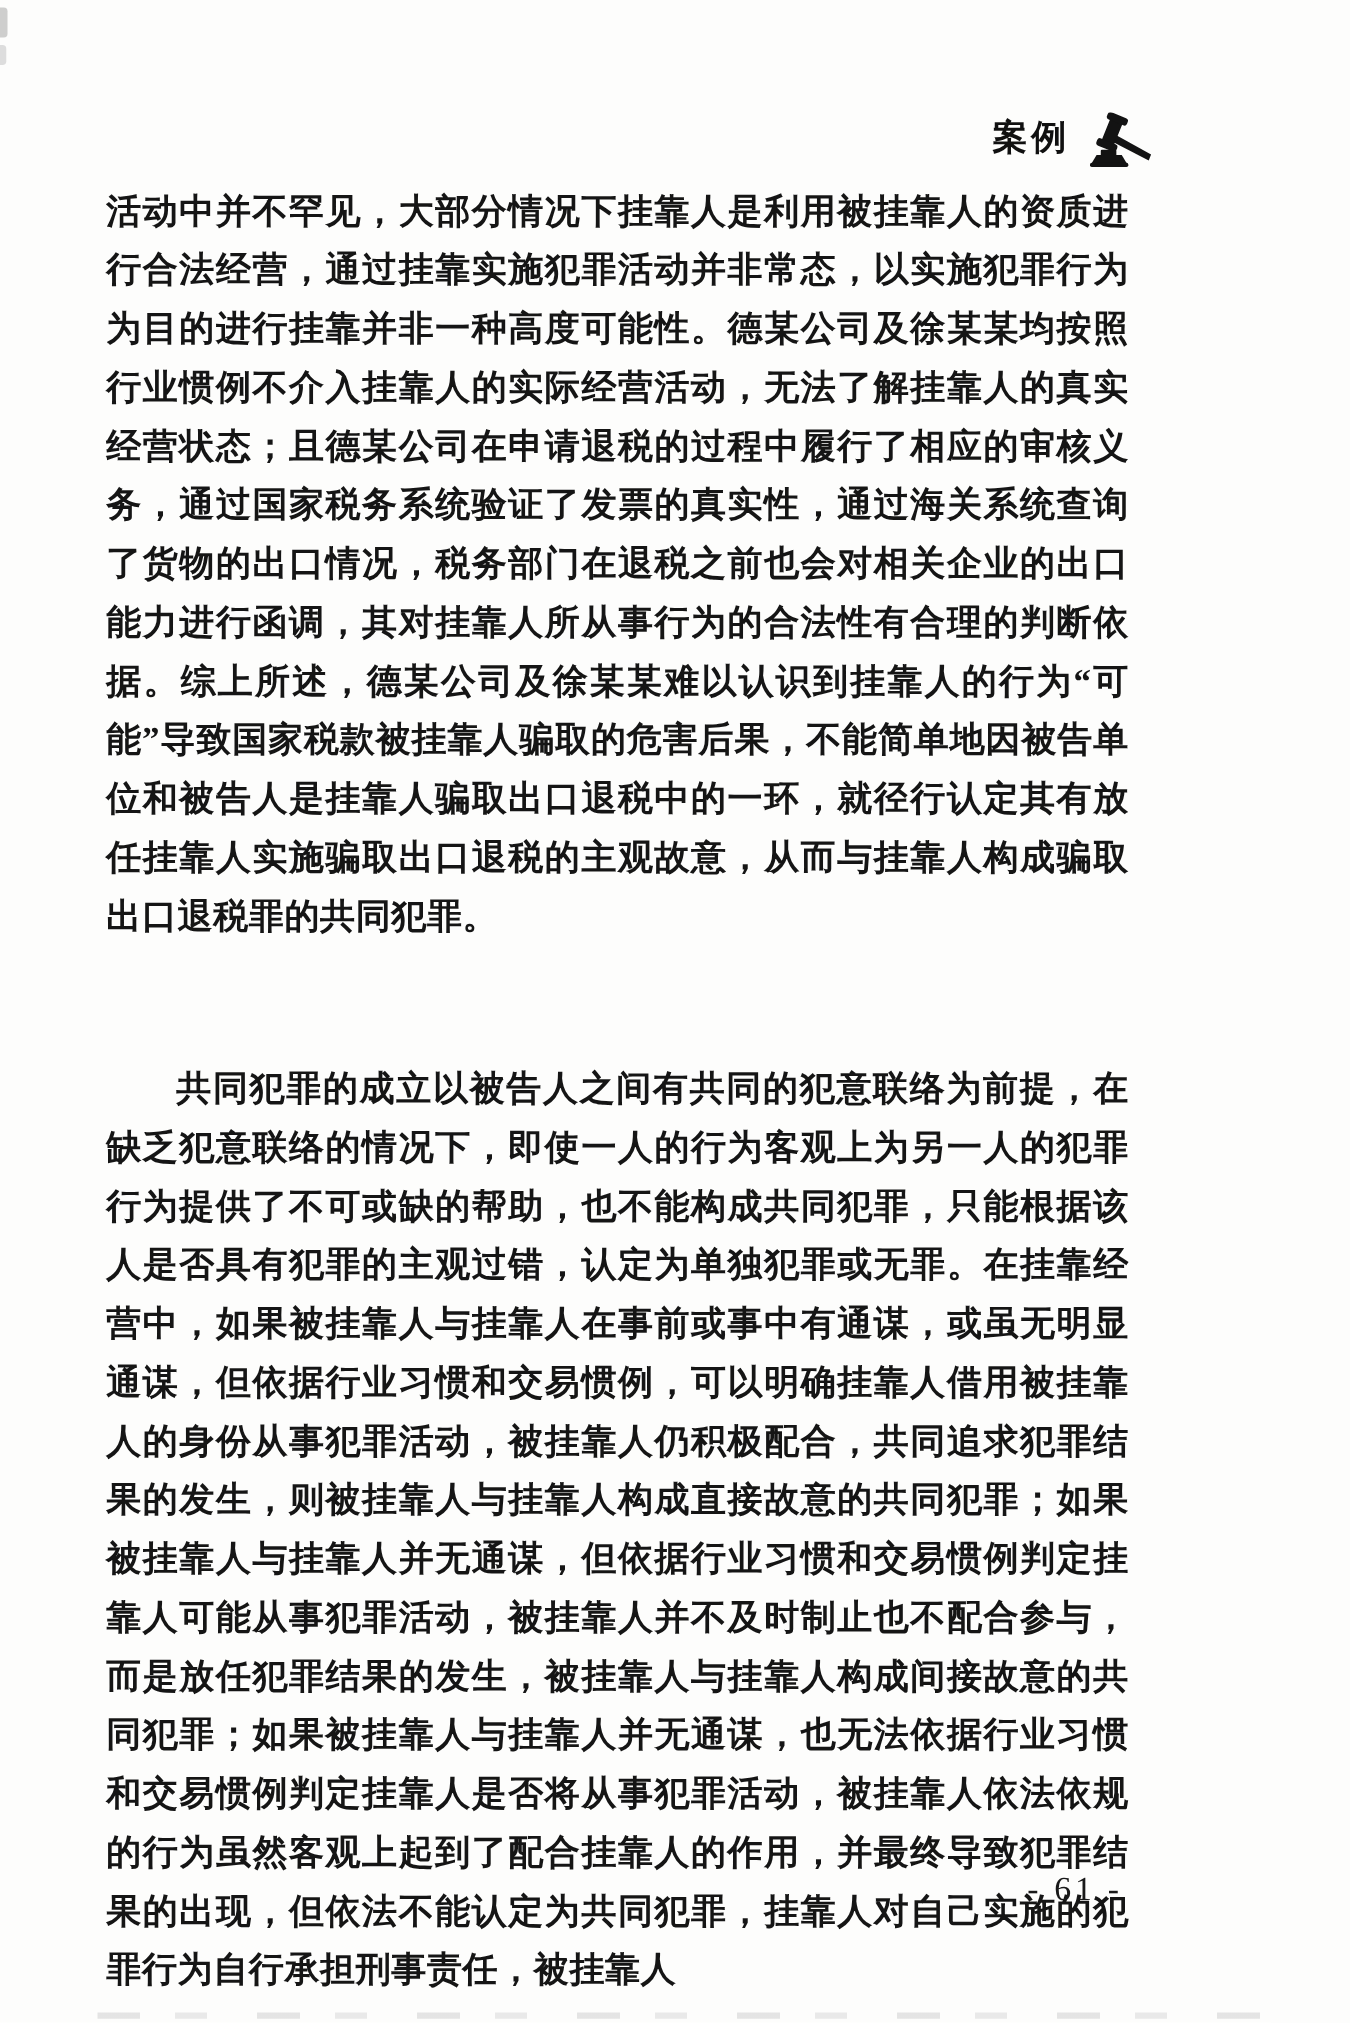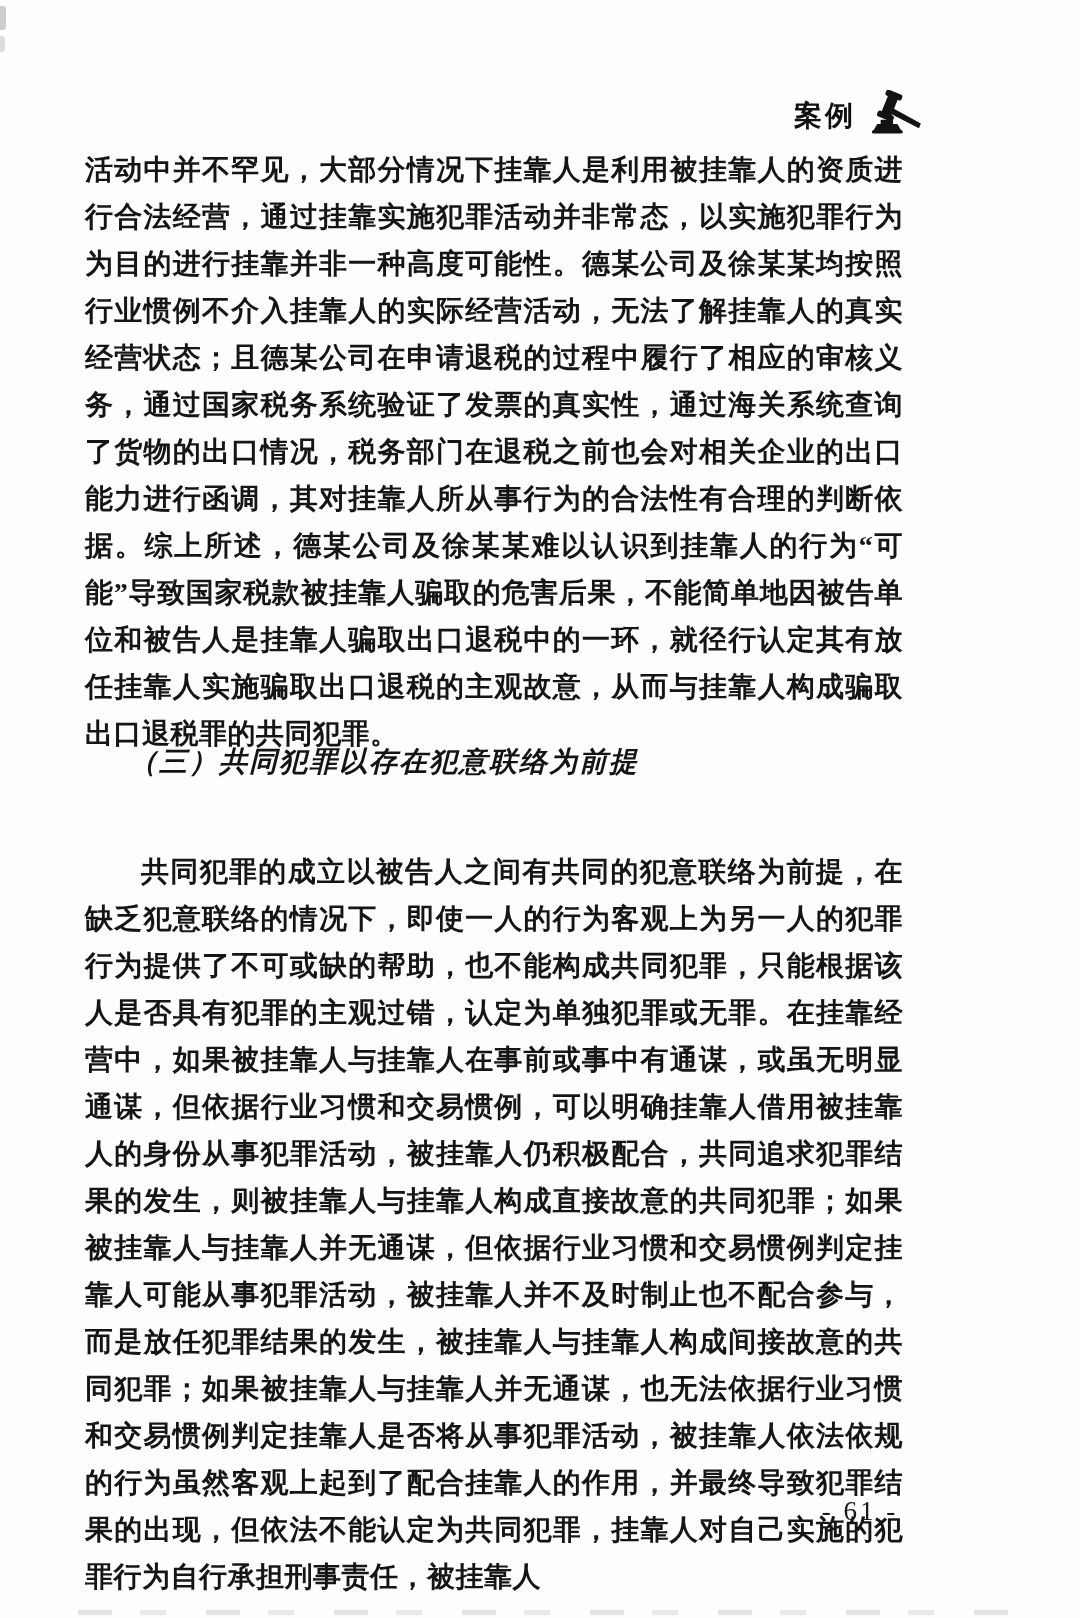--- a/index.html
+++ b/index.html
@@ -13,21 +13,21 @@
     width: 1080px; height: 1618px;
     background: #fdfdfc;
     overflow: hidden;
     color: #161616;
   }
 
   
   .header {
     position: absolute;
     top: 90px; left: 794px;
-    display: flex; align-items: flex-end; gap: 10px;
+    display: flex; align-items: flex-start; gap: 10px;
   }
   .header-label {
     font-family: "Liberation Sans", "DejaVu Sans", sans-serif;
     font-weight: 700;
     font-size: 28px;
     letter-spacing: 3px;
     color: #101010;
     line-height: 40px;
   }
   .gavel-wrap { width: 58px; height: 46px; }
@@ -121,19 +121,18 @@
           <rect x="15" y="31" width="13" height="5" rx="1"></rect>
           <path d="M7 43 L37 43 L32.5 35.5 L11.5 35.5 Z"></path>
           <rect x="6" y="42" width="32" height="3.5" rx="1.5"></rect>
         </g>
       </svg>
     </span>
   </div>
 
   <div class="body-text" id="paragraph-continued">活动中并不罕见，大部分情况下挂靠人是利用被挂靠人的资质进行合法经营，通过挂靠实施犯罪活动并非常态，以实施犯罪行为为目的进行挂靠并非一种高度可能性。德某公司及徐某某均按照行业惯例不介入挂靠人的实际经营活动，无法了解挂靠人的真实经营状态；且德某公司在申请退税的过程中履行了相应的审核义务，通过国家税务系统验证了发票的真实性，通过海关系统查询了货物的出口情况，税务部门在退税之前也会对相关企业的出口能力进行函调，其对挂靠人所从事行为的合法性有合理的判断依据。综上所述，德某公司及徐某某难以认识到挂靠人的行为“可能”导致国家税款被挂靠人骗取的危害后果，不能简单地因被告单位和被告人是挂靠人骗取出口退税中的一环，就径行认定其有放任挂靠人实施骗取出口退税的主观故意，从而与挂靠人构成骗取出口退税罪的共同犯罪。</div>
 
-  <div class="section-heading">（三）共同犯罪以存在犯意联络为前提</div>
 
   <div class="body-text" id="paragraph-2">共同犯罪的成立以被告人之间有共同的犯意联络为前提，在缺乏犯意联络的情况下，即使一人的行为客观上为另一人的犯罪行为提供了不可或缺的帮助，也不能构成共同犯罪，只能根据该人是否具有犯罪的主观过错，认定为单独犯罪或无罪。在挂靠经营中，如果被挂靠人与挂靠人在事前或事中有通谋，或虽无明显通谋，但依据行业习惯和交易惯例，可以明确挂靠人借用被挂靠人的身份从事犯罪活动，被挂靠人仍积极配合，共同追求犯罪结果的发生，则被挂靠人与挂靠人构成直接故意的共同犯罪；如果被挂靠人与挂靠人并无通谋，但依据行业习惯和交易惯例判定挂靠人可能从事犯罪活动，被挂靠人并不及时制止也不配合参与，而是放任犯罪结果的发生，被挂靠人与挂靠人构成间接故意的共同犯罪；如果被挂靠人与挂靠人并无通谋，也无法依据行业习惯和交易惯例判定挂靠人是否将从事犯罪活动，被挂靠人依法依规的行为虽然客观上起到了配合挂靠人的作用，并最终导致犯罪结果的出现，但依法不能认定为共同犯罪，挂靠人对自己实施的犯罪行为自行承担刑事责任，被挂靠人</div>
 
   <div class="page-number">- 61 -</div>
 
 </div>
 
 </body></html>

